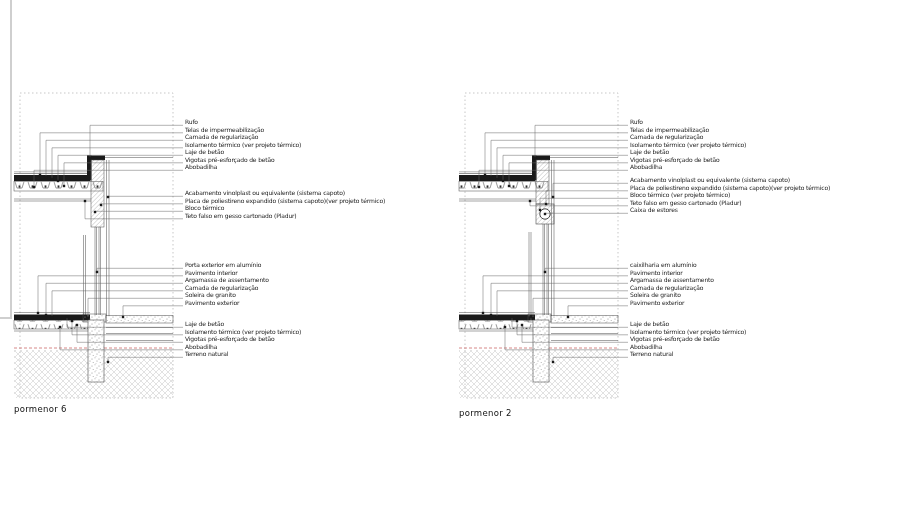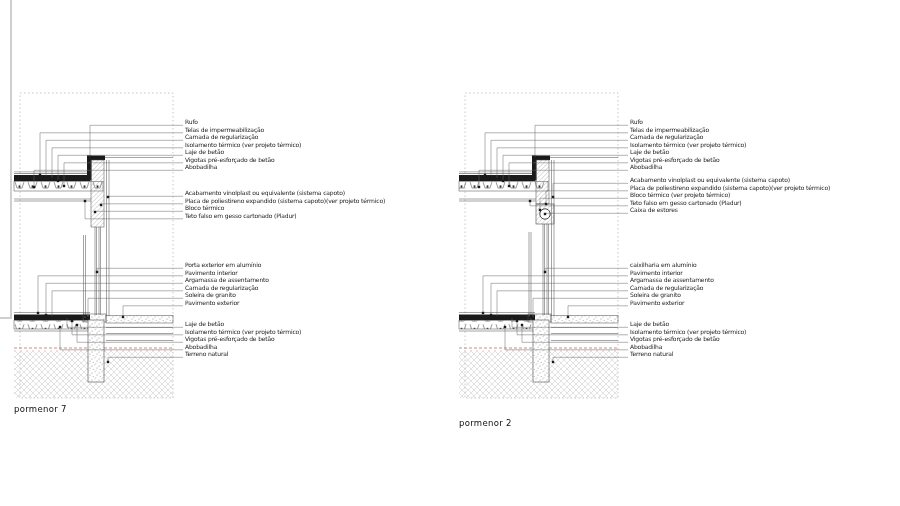--- a/index.html
+++ b/index.html
@@ -243,14 +243,14 @@
     <div class="lbl" style="left: 630px; top: 284.6px;">Camada de regularização</div>
     <div class="lbl" style="left: 630px; top: 292.1px;">Soleira de granito</div>
     <div class="lbl" style="left: 630px; top: 299.6px;">Pavimento exterior</div>
     <div class="lbl" style="left: 630px; top: 321.1px;">Laje de betão</div>
     <div class="lbl" style="left: 630px; top: 328.6px;">Isolamento térmico (ver projeto térmico)</div>
     <div class="lbl" style="left: 630px; top: 336.1px;">Vigotas pré-esforçado de betão</div>
     <div class="lbl" style="left: 630px; top: 343.6px;">Abobadilha</div>
     <div class="lbl" style="left: 630px; top: 351.1px;">Terreno natural</div>
   </div>
 
-<div class="caption" style="left:14px;top:405px">pormenor 7</div>
-<div class="caption" style="left:459px;top:419px">pormenor 2</div>
+<div class="caption" style="left:14px;top:405px">pormenor 6</div>
+<div class="caption" style="left:459px;top:409px">pormenor 2</div>
 
 </body></html>

